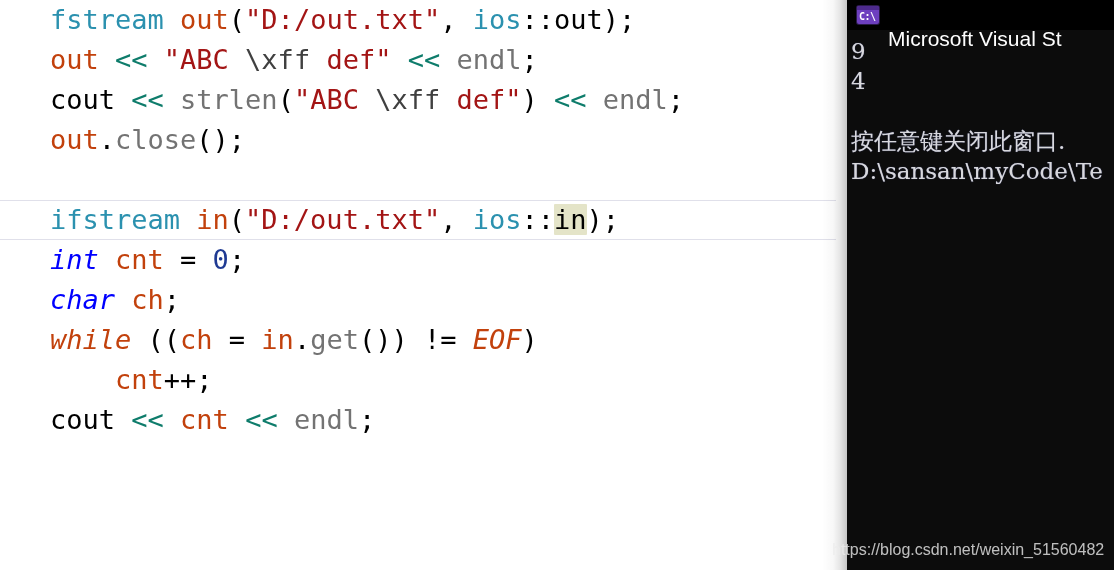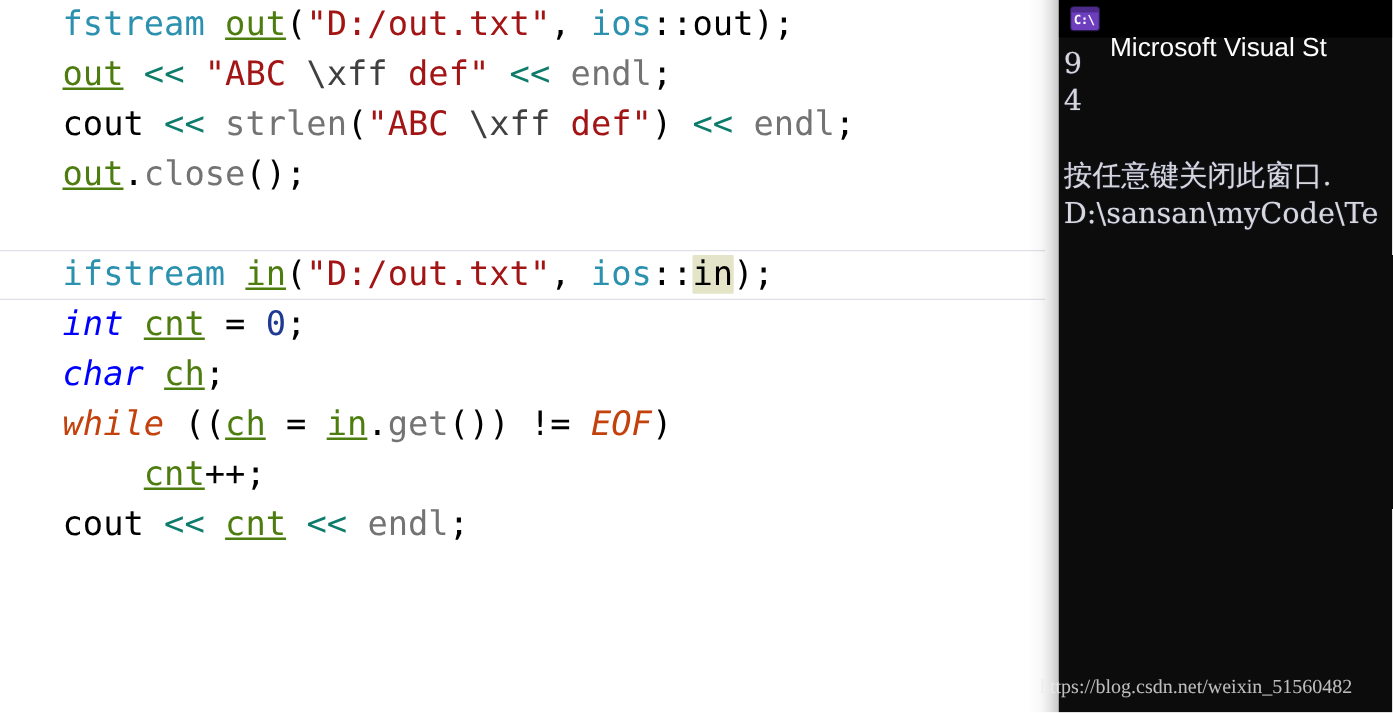--- a/index.html
+++ b/index.html
@@ -47,21 +47,21 @@
     border-bottom: 1px solid #e0e0ea;
     height: 40px;
     line-height: 38px;
   }
   .code-line.blank { color: transparent; }
 
   
   .t-type     { color: #2b91af; }   
   .t-kw       { color: #0000ff; font-style: italic; }   
   .t-kw2      { color: #c2410c; font-style: italic; }   
-  .t-var      { color: #4d7c0f; text-decoration: underline; }   
+  .t-var      { color: #c2410c; }   
   .t-str      { color: #a31515; }   
   .t-esc      { color: #404040; }   
   .t-fn       { color: #737373; }   
   .t-op       { color: #0e7c6b; }   
   .t-plain    { color: #000000; }   
   .t-num      { color: #1f3a93; }   
   .hl-ref {
     background: #e4e4c8;
     border-radius: 1px;
   }
@@ -139,21 +139,21 @@
     white-space: pre;
     text-shadow: 0 0 1px rgba(160,170,255,0.55);
   }
   .console-line.empty { color: transparent; }
 
   
   #watermark {
     position: absolute;
     left: 832px;
     top: 541px;
-    font-family: Liberation Serif, serif;
+    font-family: Liberation Sans, sans-serif;
     font-size: 16px;
     color: rgba(235,235,235,0.80);
     white-space: nowrap;
     letter-spacing: 0px;
   }
 </style>
 </head>
 <body>
 
 <div id="screen">

